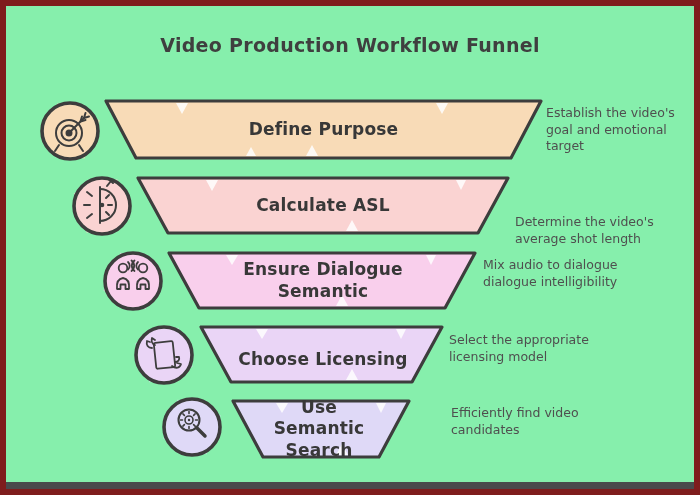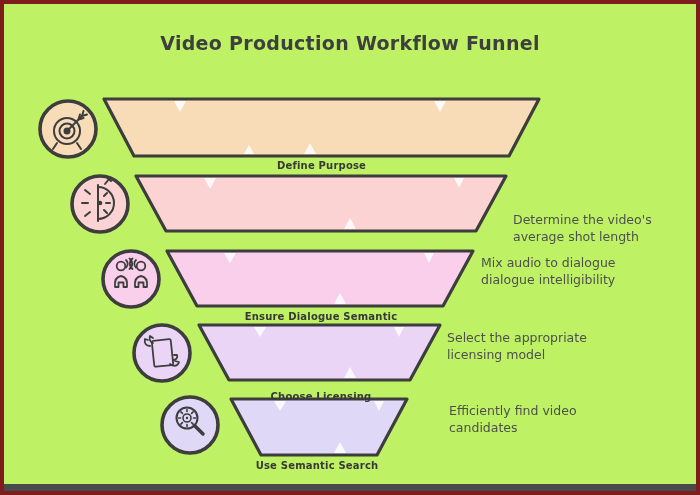--- a/index.html
+++ b/index.html
@@ -1,34 +1,34 @@
 <!DOCTYPE html>
 <html><head>
 <meta charset="utf-8">
 <style>
   html,body{margin:0;padding:0;background:#e8e8e8;}
   .canvas{
     position:relative;
     width:700px;height:495px;
-    background:#bef264;
-    border:4px solid #7f1d1d;
+    background:#86efac;
+    border:6px solid #7f1d1d;
     box-sizing:border-box;
     overflow:hidden;
     font-family:"DejaVu Sans","Liberation Sans",sans-serif;
   }
   .title{
     position:absolute;top:28px;left:0;right:0;
     margin:0;text-align:center;
     font-size:19px;font-weight:700;color:#3f3f3f;letter-spacing:.3px;
   }
   .art{position:absolute;top:0;left:0;}
   .stage-label{
     position:absolute;display:flex;align-items:center;justify-content:center;
-    text-align:center;font-size:10px;font-weight:700;color:#383838;
-    letter-spacing:.2px;line-height:1.25;margin-top:39px;
+    text-align:center;font-size:17px;font-weight:700;color:#383838;
+    letter-spacing:.2px;line-height:1.25;
   }
   .s1{left:137px;top:96px;width:361px;height:55px;}
   .s2{left:167px;top:173px;width:300px;height:53px;}
   .s3{left:198px;top:248px;width:238px;height:53px;}
   .s4{left:230px;top:322px;width:174px;height:64px;}
   .s5{left:248px;top:396px;width:130px;height:54px;}
   .stage-desc{
     position:absolute;font-size:12.5px;color:#4f4f4f;line-height:1.32;
   }
   .d1{left:540px;top:99px;width:152px;}
@@ -139,23 +139,25 @@
         <circle cx="183" cy="414" r="4" stroke-width="1.6"></circle>
         <path stroke-width="1.6" d="M183,407.5 v-2 M183,420.5 v2 M176.5,414 h-2 M189.5,414 h2
                  M178.4,409.4 l-1.5,-1.5 M187.6,409.4 l1.5,-1.5
                  M178.4,418.6 l-1.5,1.5 M187.6,418.6 l1.5,1.5"></path>
         <circle cx="183" cy="414" r="1.2" fill="#3d3d3d" stroke="none"></circle>
       </g>
     </g>
   </svg>
 
   <div class="stage-label s1">Define Purpose</div>
+  <div class="stage-label s2">Calculate ASL</div>
   <div class="stage-label s3">Ensure Dialogue Semantic</div>
   <div class="stage-label s4">Choose Licensing</div>
   <div class="stage-label s5">Use Semantic Search</div>
 
+  <div class="stage-desc d1">Establish the video's goal and emotional target</div>
   <div class="stage-desc d2">Determine the video's average shot length</div>
   <div class="stage-desc d3">Mix audio to dialogue dialogue intelligibility</div>
   <div class="stage-desc d4">Select the appropriate licensing model</div>
   <div class="stage-desc d5">Efficiently find video candidates</div>
 
   <div class="bottom-bar"></div>
 </div>
 
 </body></html>

